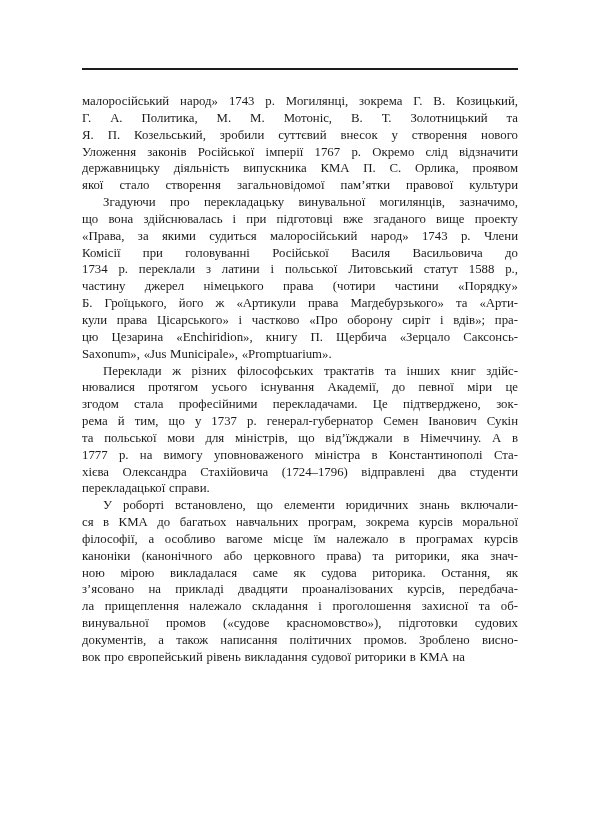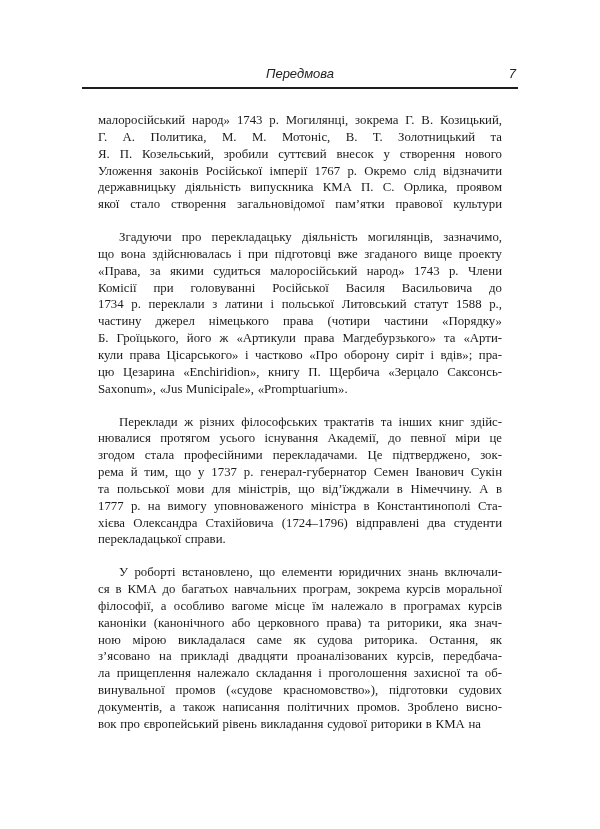--- a/index.html
+++ b/index.html
@@ -39,53 +39,49 @@
     right: 2px;
     top: 0;
   }
   .rule {
     border-bottom: 2px solid #1d1d1d;
     margin-top: 2px;
   }
   .body-text {
     margin-top: 23px;
   }
-  .para { margin: 16px; }
+  .para { margin: 0; }
   .line {
     font-size: 12.8px;
     line-height: 16.85px;
     height: 16.85px;
     overflow: hidden;
     text-align: justify;
     text-align-last: justify;
     word-spacing: 0.04em;
   }
   .line.first { text-indent: 21px; }
   .line.last  { text-align-last: left; }
 </style>
 </head>
 <body>
 
 <div class="page">
-  <div class="header">
-    <span class="htitle">Передмова</span>
-    <span class="hpage">7</span>
-  </div>
   <div class="rule"></div>
   <div class="body-text">
       <div class="para">
         <div class="line">малоросійський народ» 1743 р. Могилянці, зокрема Г. В. Козицький,</div>
         <div class="line">Г. А. Политика, М. М. Мотоніс, В. Т. Золотницький та</div>
         <div class="line">Я. П. Козельський, зробили суттєвий внесок у створення нового</div>
         <div class="line">Уложення законів Російської імперії 1767 р. Окремо слід відзначити</div>
         <div class="line">державницьку діяльність випускника КМА П. С. Орлика, проявом</div>
         <div class="line">якої стало створення загальновідомої пам’ятки правової культури</div>
       </div>
       <div class="para">
-        <div class="line first">Згадуючи про перекладацьку діяльність могилянців, зазначимо,</div>
+        <div class="line first">Згадуючи про перекладацьку винувальної могилянців, зазначимо,</div>
         <div class="line">що вона здійснювалась і при підготовці вже згаданого вище проекту</div>
         <div class="line">«Права, за якими судиться малоросійський народ» 1743 р. Члени</div>
         <div class="line">Комісії при головуванні Російської Василя Васильовича до</div>
         <div class="line">1734 р. переклали з латини і польської Литовський статут 1588 р.,</div>
         <div class="line">частину джерел німецького права (чотири частини «Порядку»</div>
         <div class="line">Б. Гроїцького, його ж «Артикули права Магдебурзького» та «Арти-</div>
         <div class="line">кули права Цісарського» і частково «Про оборону сиріт і вдів»; пра-</div>
         <div class="line">цю Цезарина «Enchiridion», книгу П. Щербича «Зерцало Саксонсь-</div>
         <div class="line last">Saxonum», «Jus Municipale», «Promptuarium».</div>
       </div>

